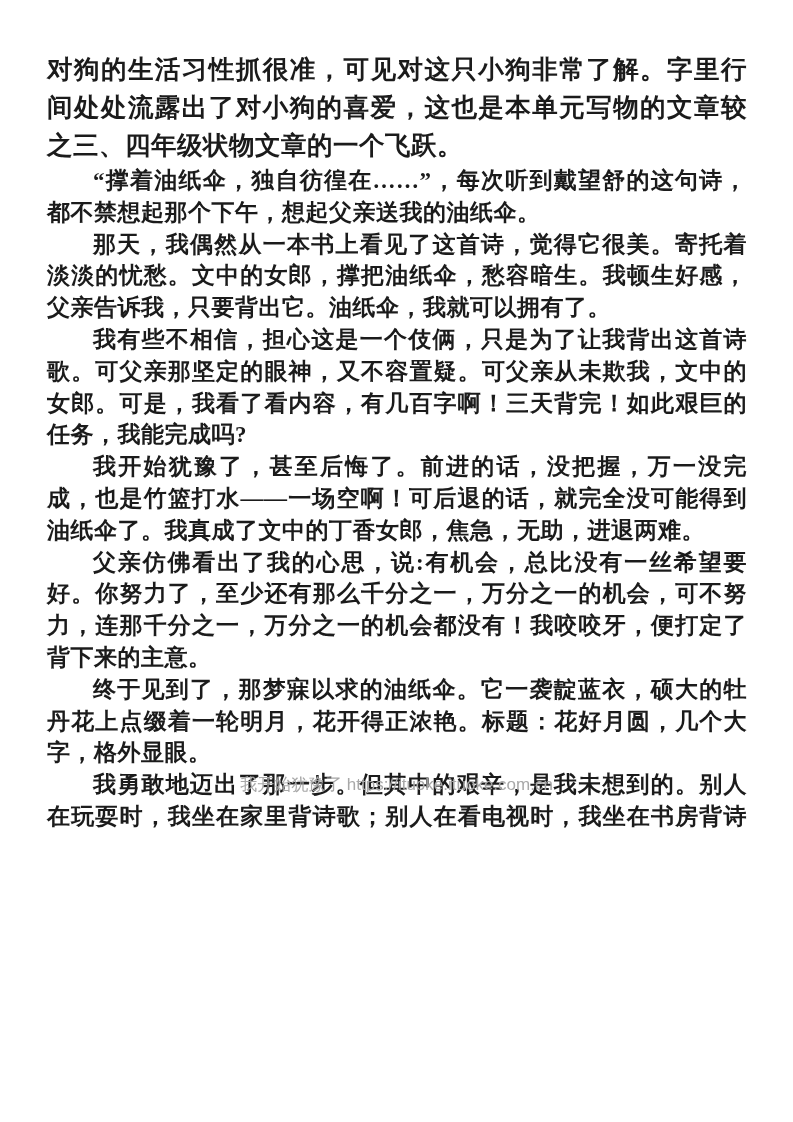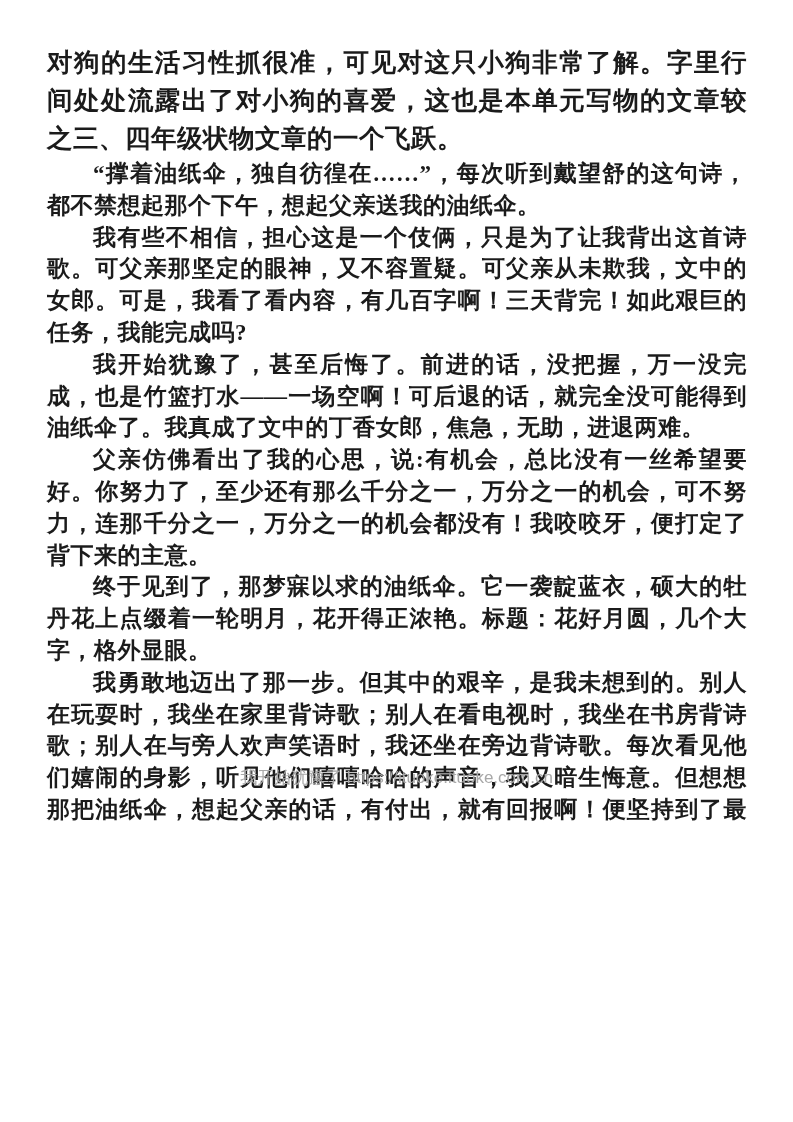--- a/index.html
+++ b/index.html
@@ -4,21 +4,21 @@
 <style>
   html, body {
     margin: 0;
     padding: 0;
     background: #ffffff;
   }
   .page {
     position: relative;
     width: 793px;
     height: 817px;
-    margin: 4px auto;
+    margin: 11px auto;
     background: #ffffff;
     overflow: hidden;
     box-sizing: border-box;
     font-family: "Liberation Serif", "DejaVu Serif", serif;
     color: #1b1b1b;
   }
   .content {
     padding: 40px 46px 0 47px;
   }
   .intro-paragraph {
@@ -65,20 +65,21 @@
 <body>
 
 <div class="page">
   <div class="content">
 
     <p class="intro-paragraph">对狗的生活习性抓很准，可见对这只小狗非常了解。字里行间处处流露出了对小狗的喜爱，这也是本单元写物的文章较之三、四年级状物文章的一个飞跃。</p>
 
     <div>
 
       <p class="essay-paragraph">“撑着油纸伞，独自彷徨在……”，每次听到戴望舒的这句诗，都不禁想起那个下午，想起父亲送我的油纸伞。</p>
+      <p class="essay-paragraph">那天，我偶然从一本书上看见了这首诗，觉得它很美。寄托着淡淡的忧愁。文中的女郎，撑把油纸伞，愁容暗生。我顿生好感，父亲告诉我，只要背出它。油纸伞，我就可以拥有了。</p>
       <p class="essay-paragraph">我有些不相信，担心这是一个伎俩，只是为了让我背出这首诗歌。可父亲那坚定的眼神，又不容置疑。可父亲从未欺我，文中的女郎。可是，我看了看内容，有几百字啊！三天背完！如此艰巨的任务，我能完成吗?</p>
       <p class="essay-paragraph">我开始犹豫了，甚至后悔了。前进的话，没把握，万一没完成，也是竹篮打水——一场空啊！可后退的话，就完全没可能得到油纸伞了。我真成了文中的丁香女郎，焦急，无助，进退两难。</p>
       <p class="essay-paragraph">父亲仿佛看出了我的心思，说:有机会，总比没有一丝希望要好。你努力了，至少还有那么千分之一，万分之一的机会，可不努力，连那千分之一，万分之一的机会都没有！我咬咬牙，便打定了背下来的主意。</p>
       <p class="essay-paragraph">终于见到了，那梦寐以求的油纸伞。它一袭靛蓝衣，硕大的牡丹花上点缀着一轮明月，花开得正浓艳。标题：花好月圆，几个大字，格外显眼。</p>
       <p class="essay-paragraph">我勇敢地迈出了那一步。但其中的艰辛，是我未想到的。别人在玩耍时，我坐在家里背诗歌；别人在看电视时，我坐在书房背诗歌；别人在与旁人欢声笑语时，我还坐在旁边背诗歌。每次看见他们嬉闹的身影，听见他们嘻嘻哈哈的声音，我又暗生悔意。但想想那把油纸伞，想起父亲的话，有付出，就有回报啊！便坚持到了最后。</p>
     </div>
   </div>
 
   <div class="page-footer" style="color: rgb(168, 168, 168);">
     <span>我开始犹豫了</span>

